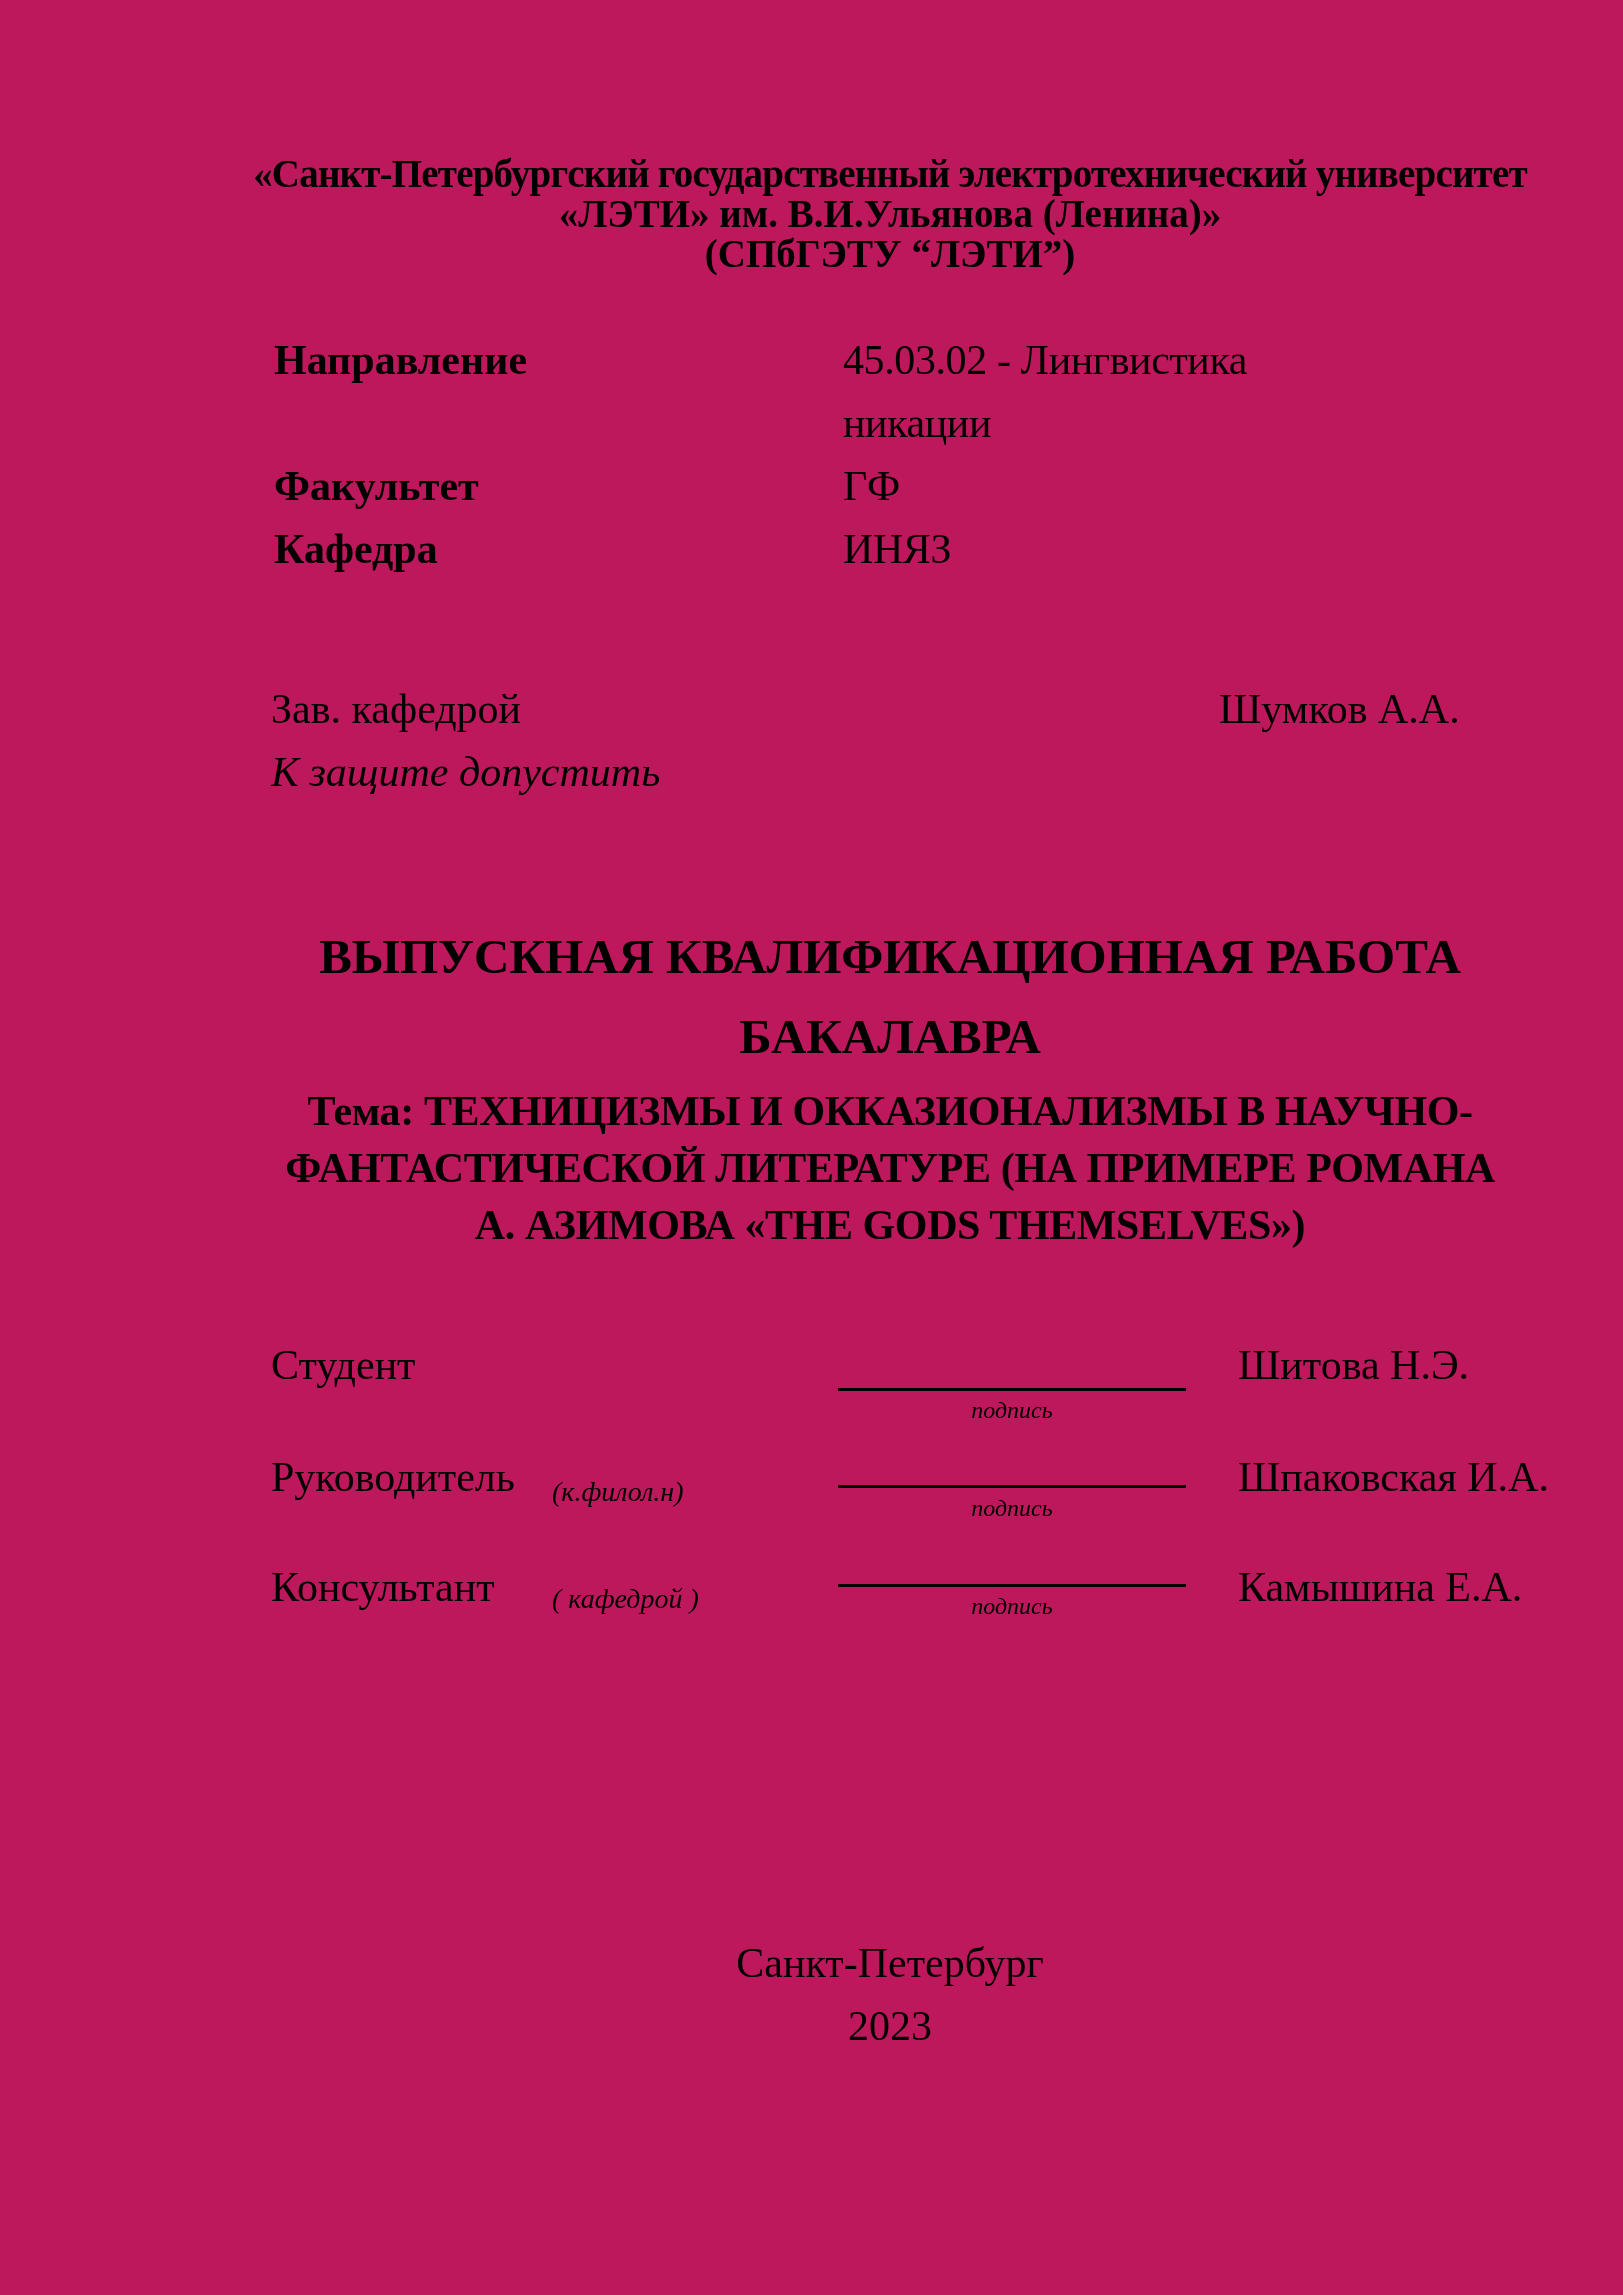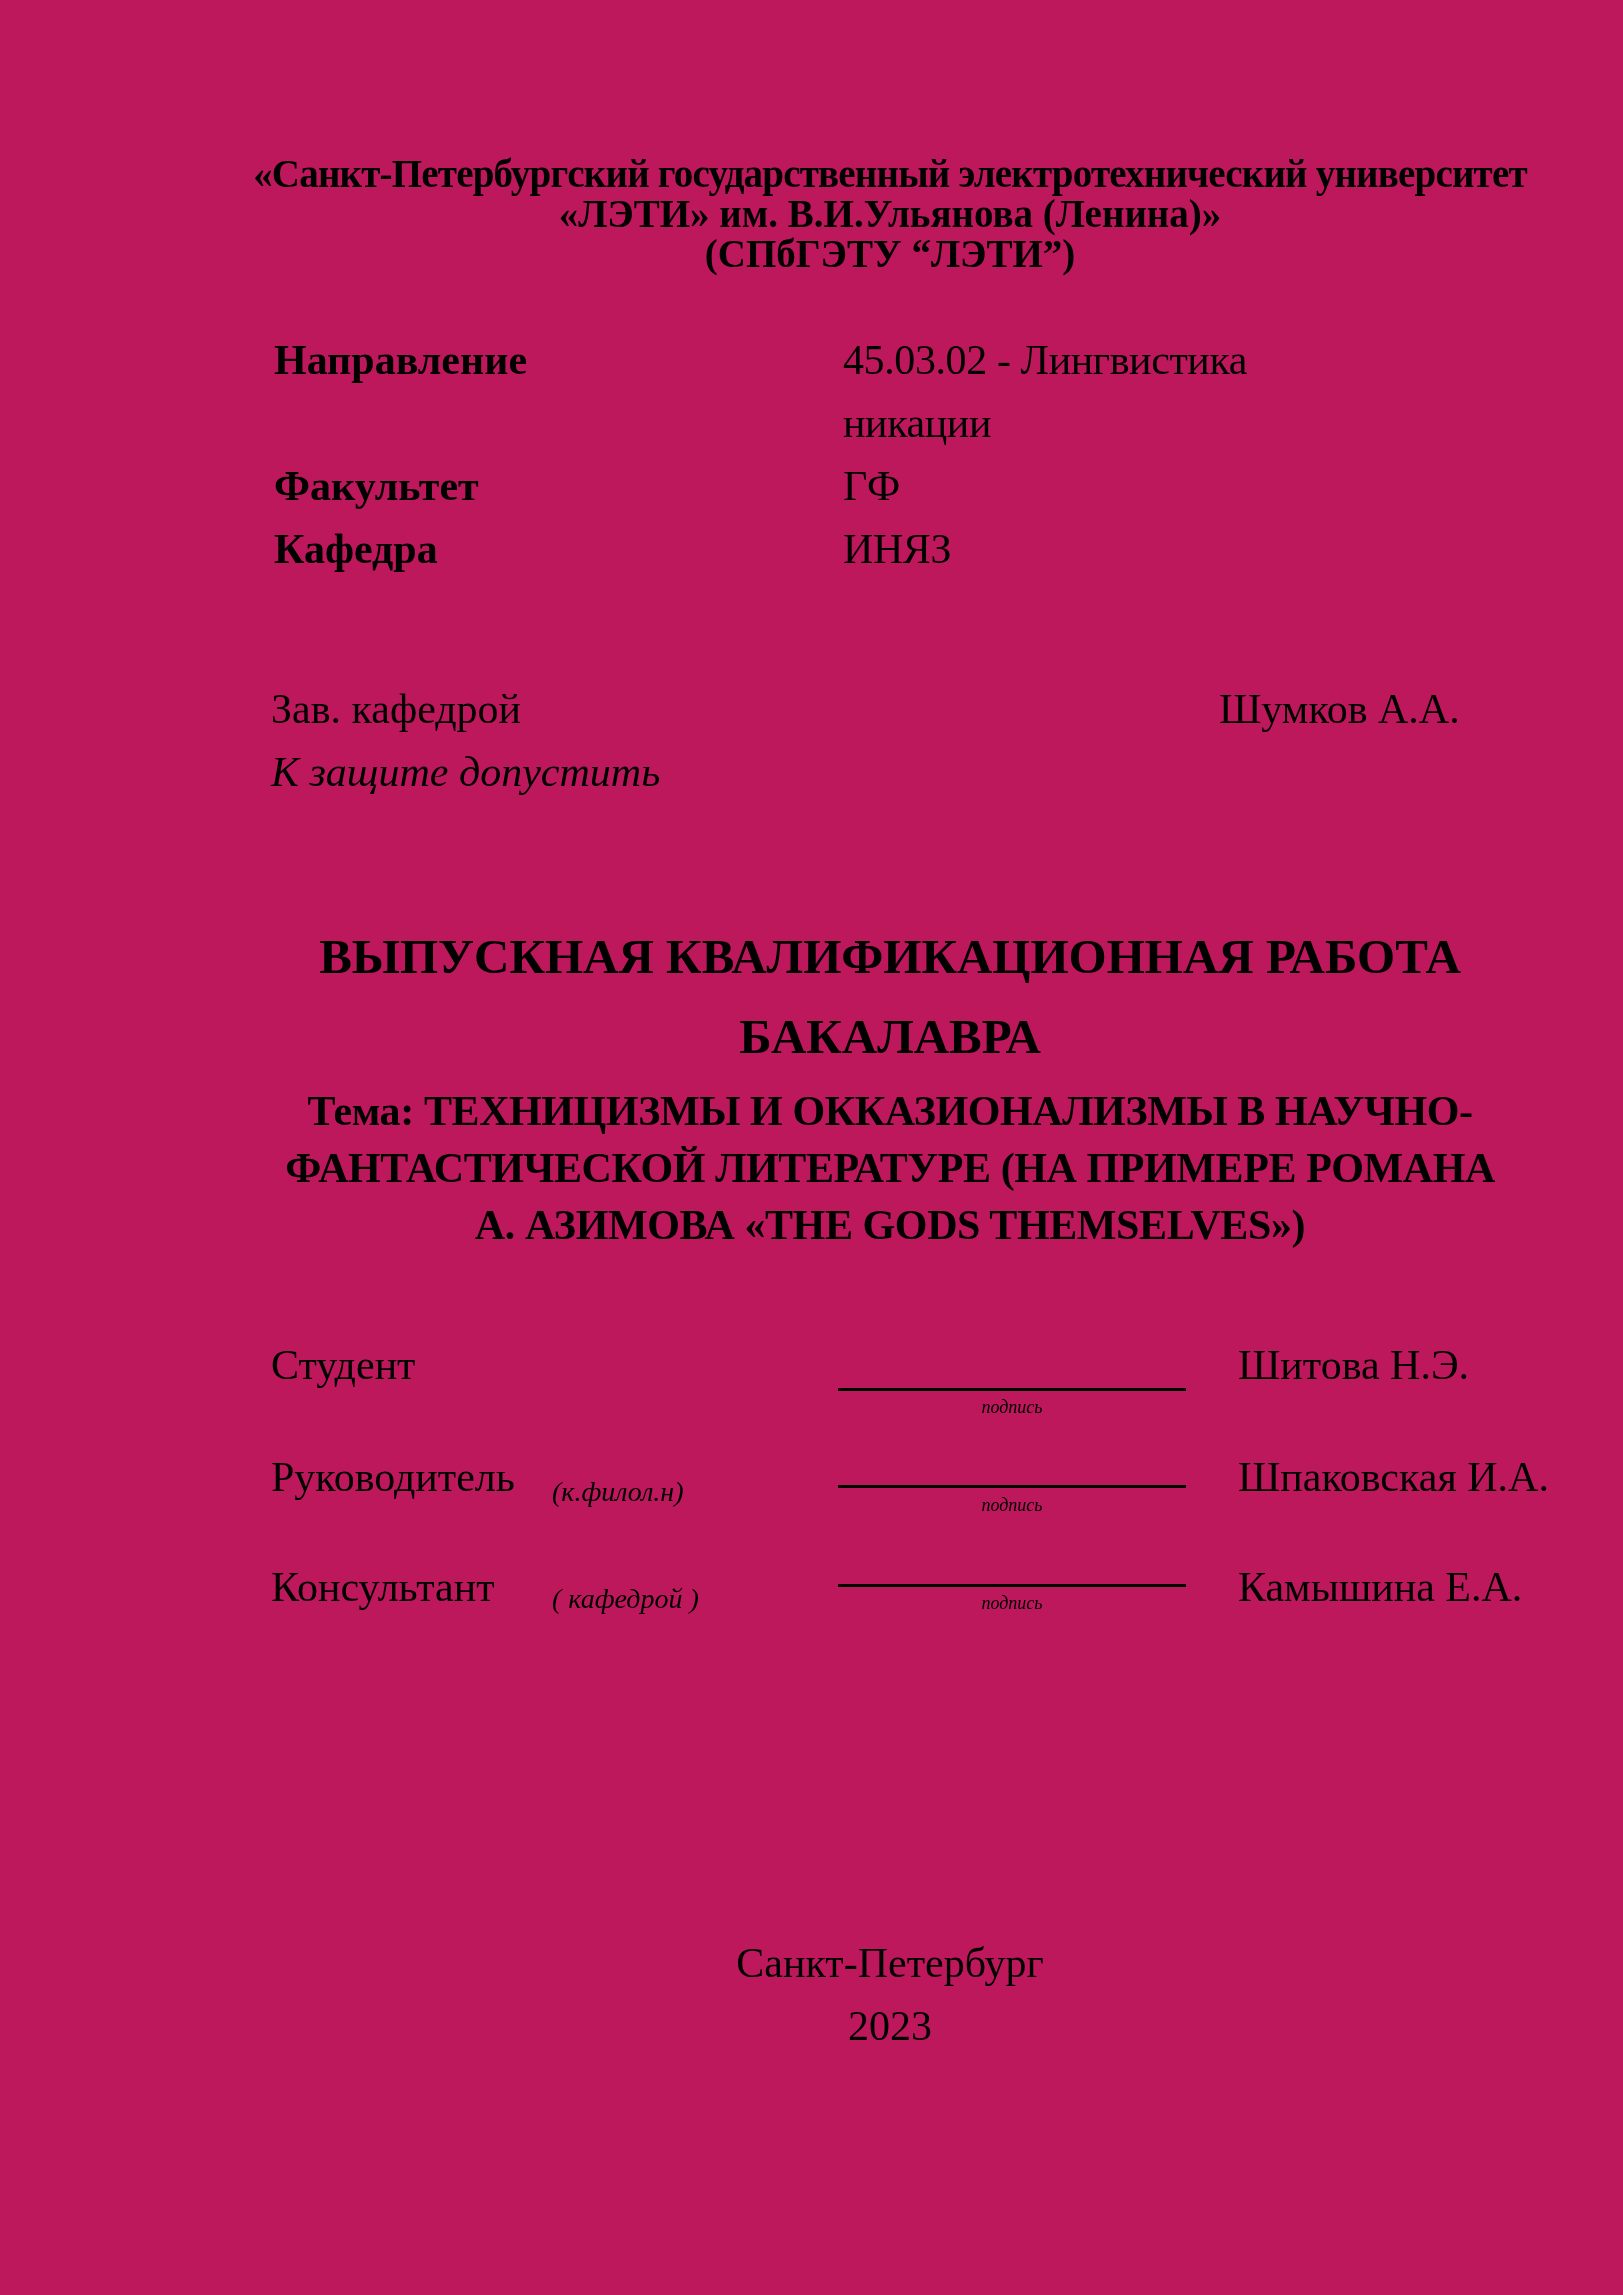--- a/index.html
+++ b/index.html
@@ -45,21 +45,21 @@
   .sig-row-consultant { top: 1557px; }
   .sig-role { position: absolute; left: 0; top: 9.4px; line-height: 1; white-space: nowrap; }
   .sig-name { position: absolute; left: 967px; top: 9.4px; line-height: 1; white-space: nowrap; }
   .sig-qual { position: absolute; left: 281px; font-size: 28px; font-style: italic; line-height: 1; white-space: nowrap; }
   .sig-row-supervisor .sig-qual { top: 31px; }
   .sig-row-consultant .sig-qual { top: 28px; }
   .sig-line { position: absolute; left: 567px; width: 348px; height: 0; border-top: 3.1px solid #000; }
   .sig-row-student    .sig-line { top: 53px; }
   .sig-row-supervisor .sig-line { top: 38px; }
   .sig-row-consultant .sig-line { top: 27px; }
-  .sig-caption { position: absolute; left: 567px; width: 348px; text-align: center; font-size: 18px; font-style: italic; line-height: 1; }
+  .sig-caption { position: absolute; left: 567px; width: 348px; text-align: center; font-size: 24px; font-style: italic; line-height: 1; }
   .sig-row-student    .sig-caption { top: 63px; }
   .sig-row-supervisor .sig-caption { top: 49px; }
   .sig-row-consultant .sig-caption { top: 37px; }
 
   
   .footer { top: 1932px; font-size: 42px; line-height: 63px; }
 </style>
 </head>
 <body>
 

